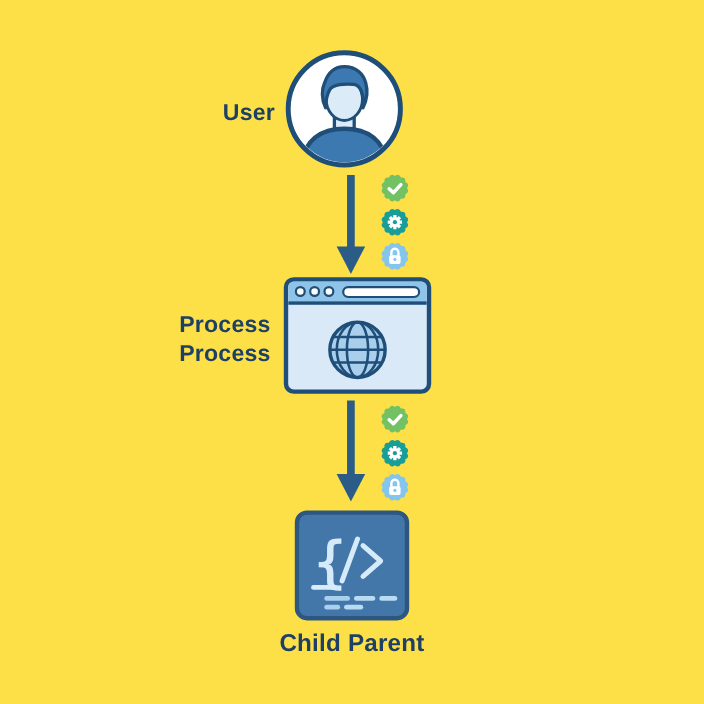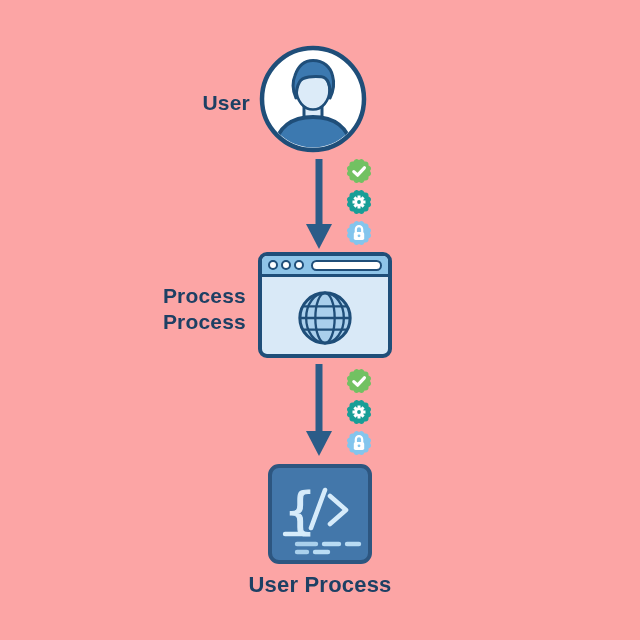--- a/index.html
+++ b/index.html
@@ -1,20 +1,20 @@
 <!DOCTYPE html>
 <html><head>
 <meta charset="utf-8">
 <style>
   html, body { margin: 0; padding: 0; background: #ffffff; }
   .canvas {
     position: relative;
     width: 640px;
     height: 640px;
-    background: #fca5a5;
+    background: #fde047;
     overflow: hidden;
     font-family: "Liberation Sans", sans-serif;
   }
   .abs { position: absolute; }
   .node-label {
     color: #1d4064;
     font-weight: 700;
     font-size: 21px;
     line-height: 1.22;
     letter-spacing: 0.2px;
@@ -208,15 +208,15 @@
         <line x1="13" y1="66" x2="32" y2="66" stroke="#d8edfb"></line>
         <line x1="25" y1="76" x2="44" y2="76" stroke="#a9d0ec"></line>
         <line x1="52" y1="76" x2="67" y2="76" stroke="#b9dcf4"></line>
         <line x1="75" y1="76" x2="87" y2="76" stroke="#b9dcf4"></line>
         <line x1="25" y1="84" x2="35" y2="84" stroke="#a9d0ec"></line>
         <line x1="43" y1="84" x2="56" y2="84" stroke="#b9dcf4"></line>
       </g>
     </svg>
   </div>
 
-  <div class="abs node-label label-child">User Process</div>
+  <div class="abs node-label label-child">Child Parent</div>
 
 </div>
 
 </body></html>

